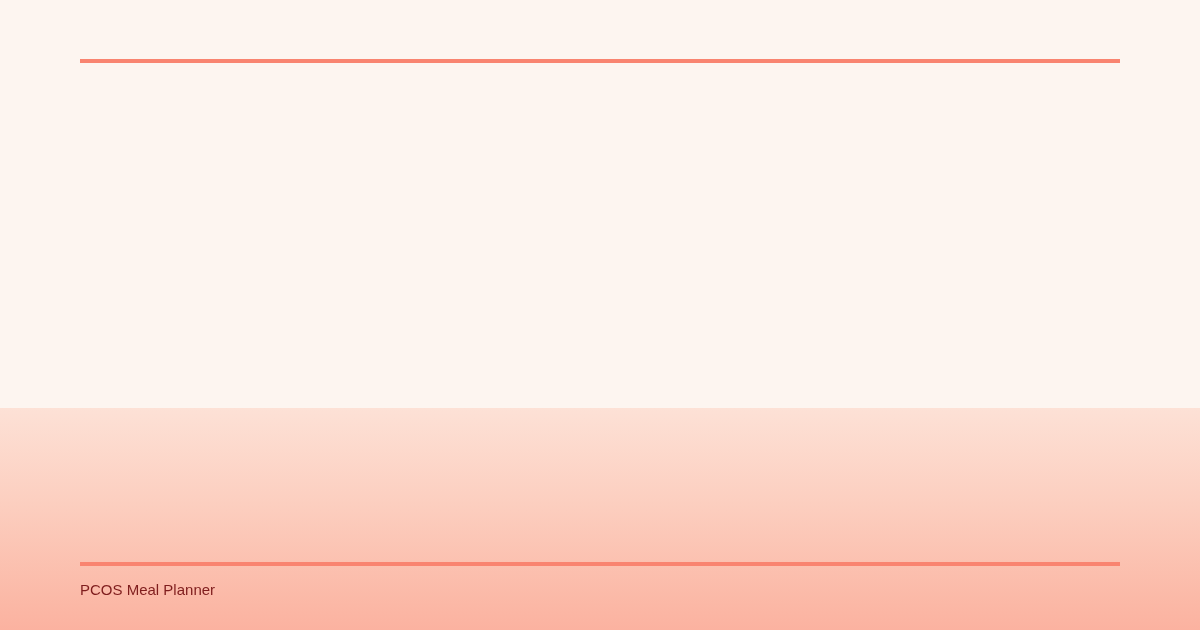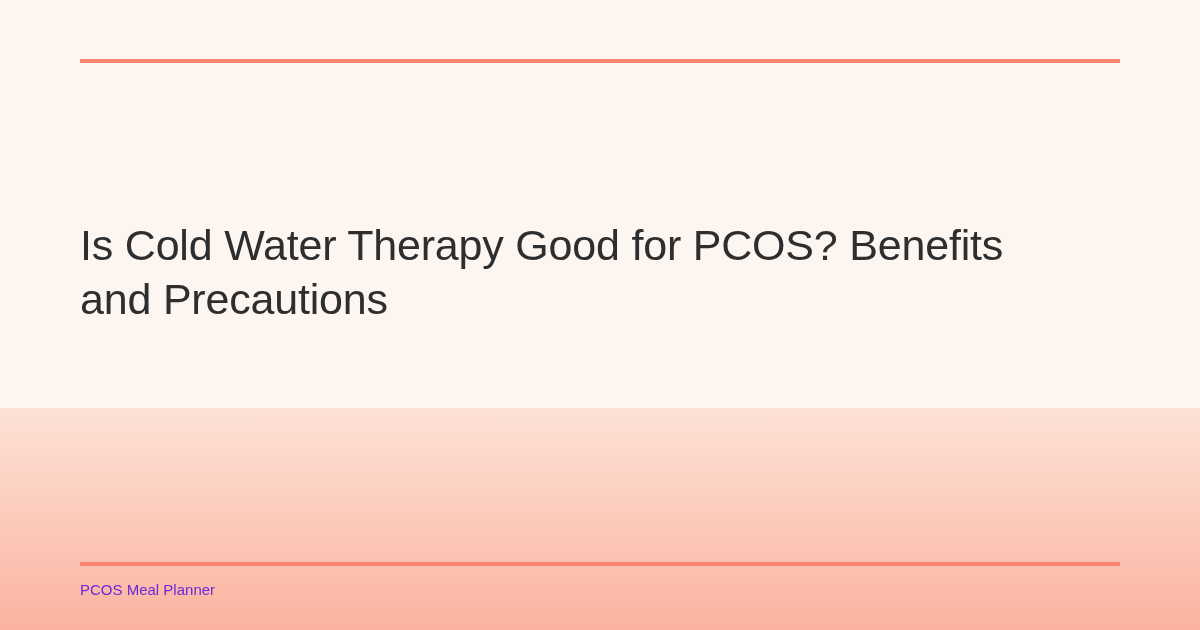--- a/index.html
+++ b/index.html
@@ -78,36 +78,33 @@
     display: flex;
     align-items: center;
     justify-content: space-between;
   }
   .footer-brand,
   .footer-domain {
     font-family: "Liberation Sans", sans-serif;
     font-size: 15px;
     line-height: 24px;
     font-weight: 400;
-    color: #6d28d9;
+    color: #7f1d1d;
     white-space: nowrap;
   }
 </style>
 </head>
 <body>
 
 <div class="card">
 
   <div class="gradient-band"></div>
 
   <div class="top-rule"></div>
 
-  <div class="headline-wrap">
-    <h1 class="headline">Is Cold Water Therapy Good for PCOS? Benefits and Precautions</h1>
-  </div>
 
   <div class="footer-rule"></div>
 
   <div class="footer-row">
     <span class="footer-brand">PCOS Meal Planner</span>
   </div>
 
 </div>
 
 </body></html>

